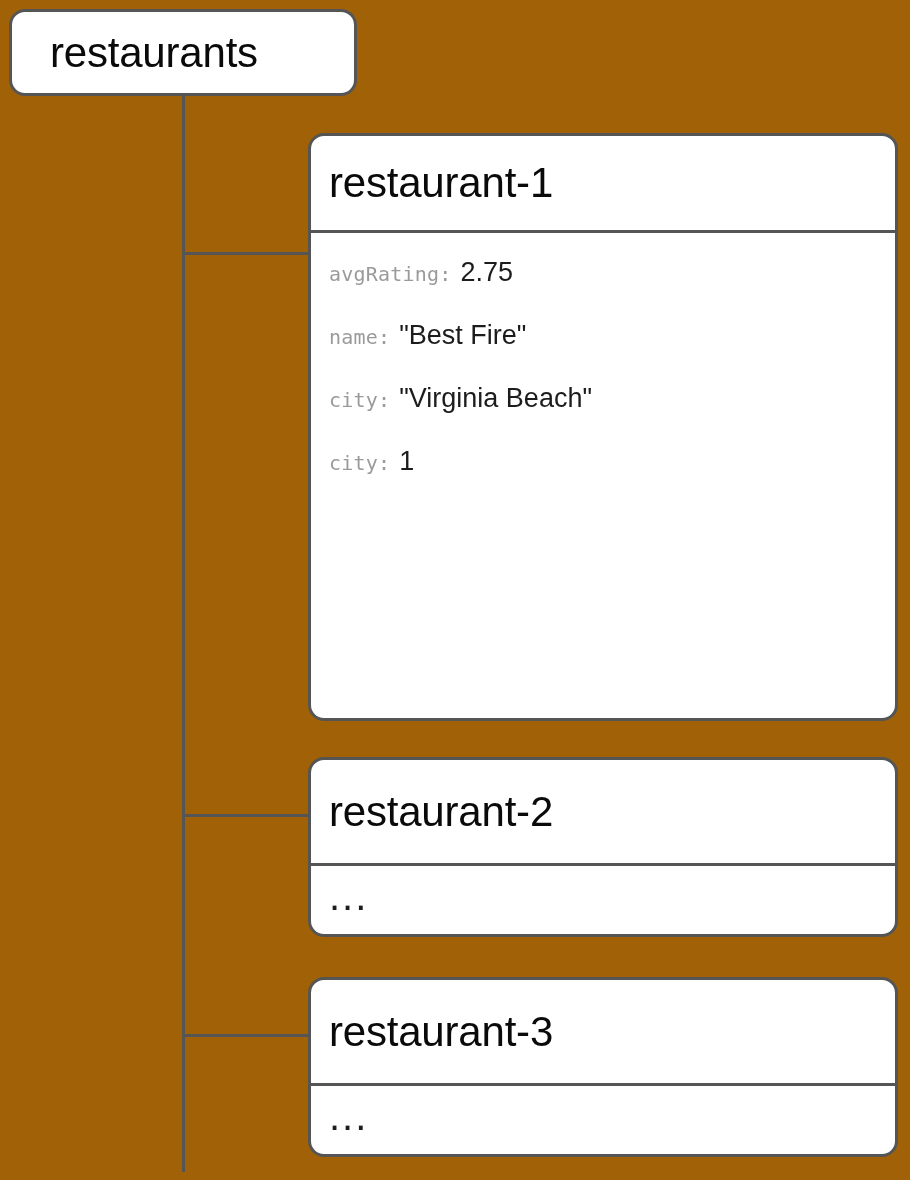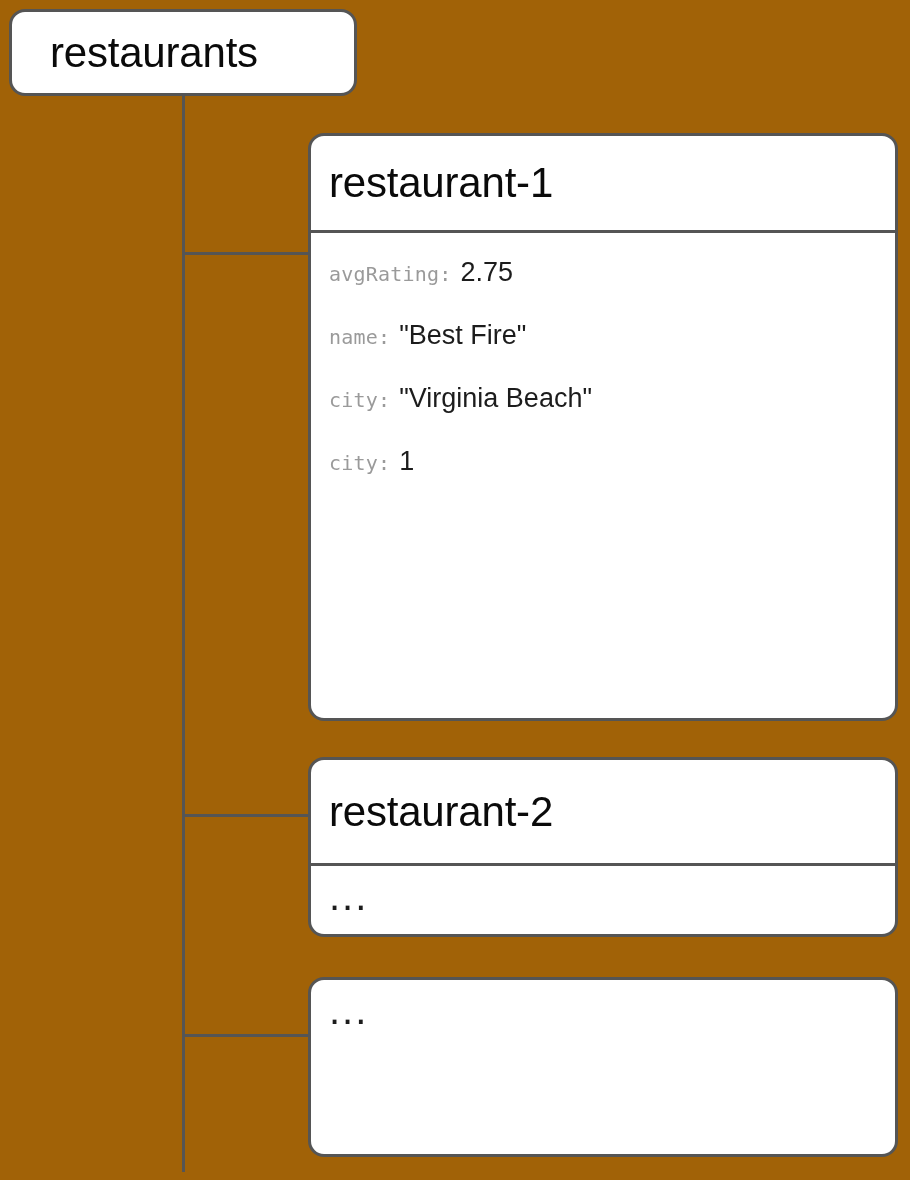--- a/index.html
+++ b/index.html
@@ -173,20 +173,23 @@
       <span class="node-title">restaurant-2</span>
     </div>
     <div class="node-body">
       <div class="field-row">
         <span class="ellipsis">...</span>
       </div>
     </div>
   </div>
 
   <div class="node node-doc node-doc-3">
+    <div class="node-header">
+      <span class="node-title">restaurant-3</span>
+    </div>
     <div class="node-body">
       <div class="field-row">
         <span class="ellipsis">...</span>
       </div>
     </div>
   </div>
 
 </div>
 
 </body></html>

